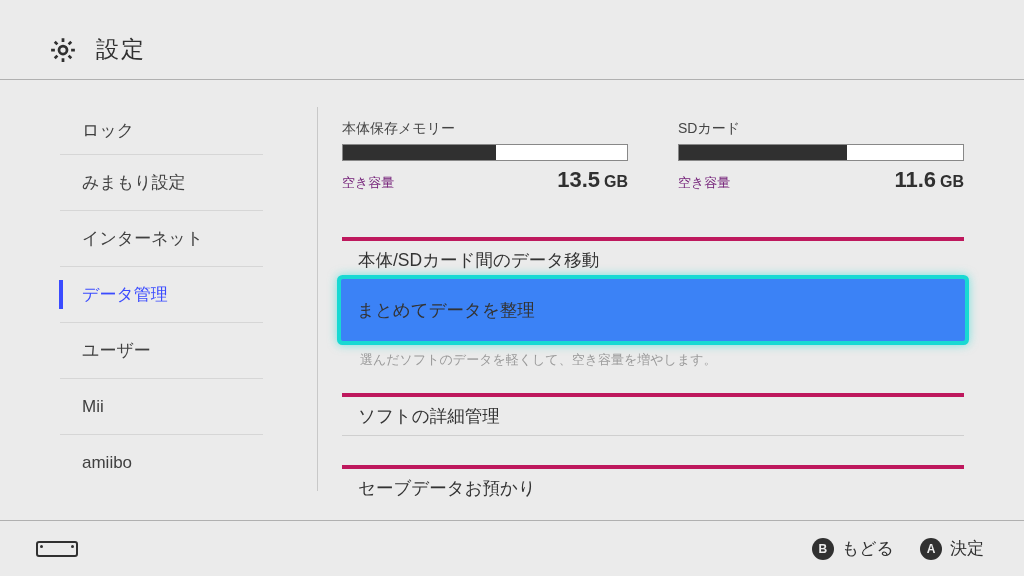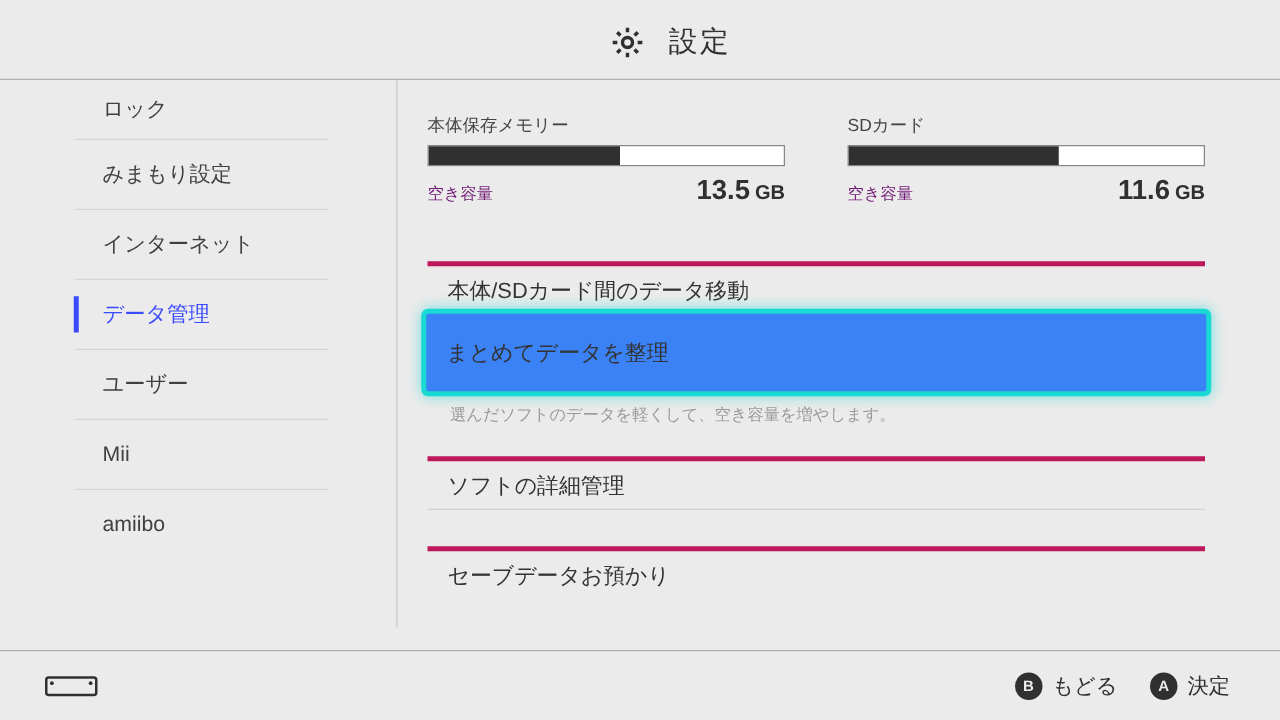--- a/index.html
+++ b/index.html
@@ -8,40 +8,40 @@
       height: 576px;
       background: #ebebeb;
       font-family: -apple-system, "Hiragino Sans", "Yu Gothic", "Meiryo", sans-serif;
       color: #303030;
       overflow: hidden;
       position: relative;
     }
     .header {
       display: flex;
       align-items: center;
-      padding: 18px 0 14px 48px;
+      padding: 34px 0 14px 48px;
       border-bottom: 1px solid #b0b0b0;
-      justify-content: center;
     }
     .header .gear {
       width: 30px;
       height: 30px;
       margin-right: 18px;
       display: flex;
       align-items: center;
       justify-content: center;
     }
     .header h1 {
       font-size: 23px;
       font-weight: 400;
       letter-spacing: 2px;
     }
     .body {
       display: flex;
       height: 438px;
+      align-items: center;
     }
     .sidebar {
       width: 318px;
       padding-top: 0;
       border-right: 1px solid #c8c8c8;
       overflow: hidden;
     }
     .sidebar-item {
       height: 56px;
       display: flex;

